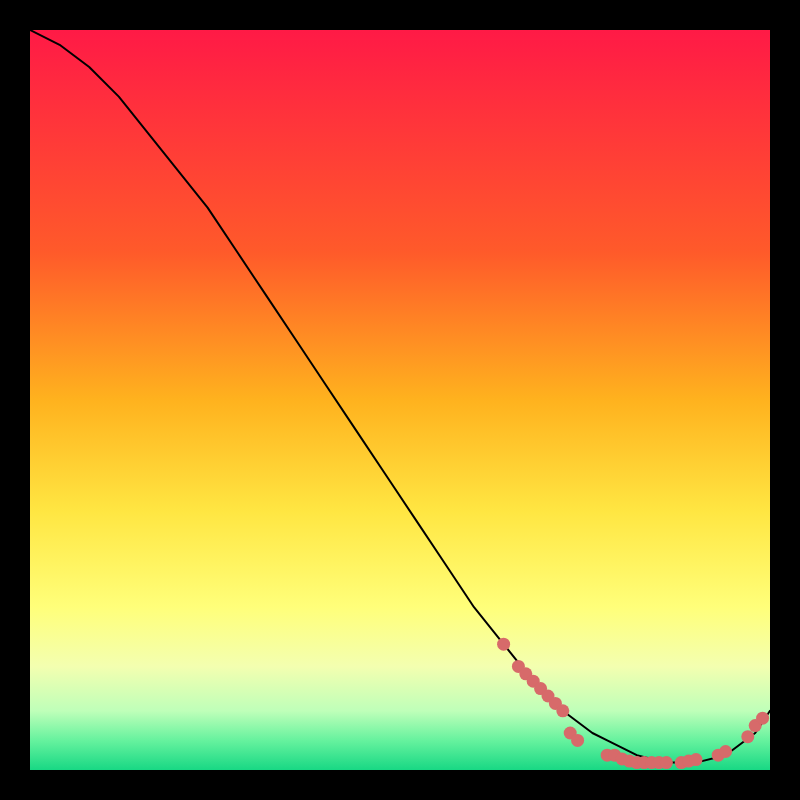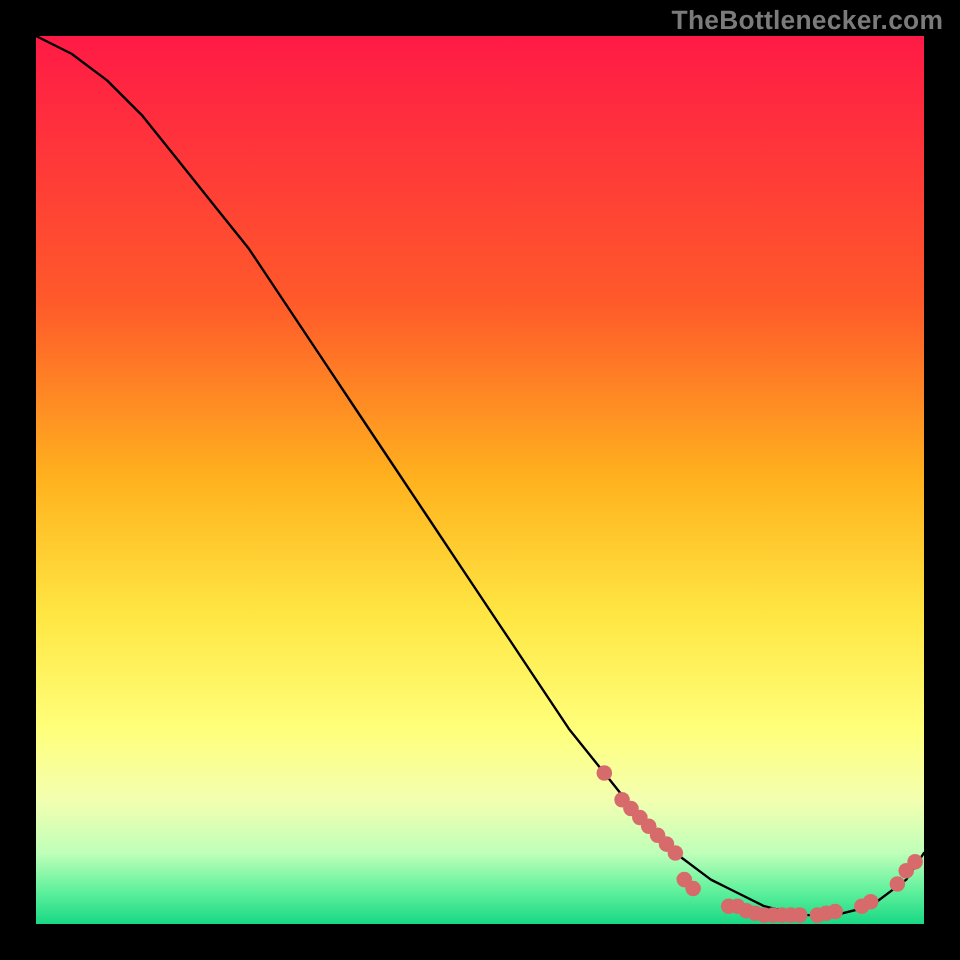--- a/index.html
+++ b/index.html
@@ -35,21 +35,20 @@
     height: 740px;
   }
   svg {
     display: block;
   }
 </style>
 </head>
 <body>
 
 <div class="frame">
-  <div class="watermark">TheBottlenecker.com</div>
 
   <div class="plot">
     <svg id="chart-svg" width="740" height="740" viewBox="0 0 740 740" preserveAspectRatio="none">
       <defs>
         <linearGradient id="bg-grad" x1="0" y1="0" x2="0" y2="1">
             <stop offset="0%" stop-color="#ff1a46"></stop>
             <stop offset="30%" stop-color="#ff5a2a"></stop>
             <stop offset="50%" stop-color="#ffb21e"></stop>
             <stop offset="65%" stop-color="#ffe642"></stop>
             <stop offset="78%" stop-color="#ffff7a"></stop>

